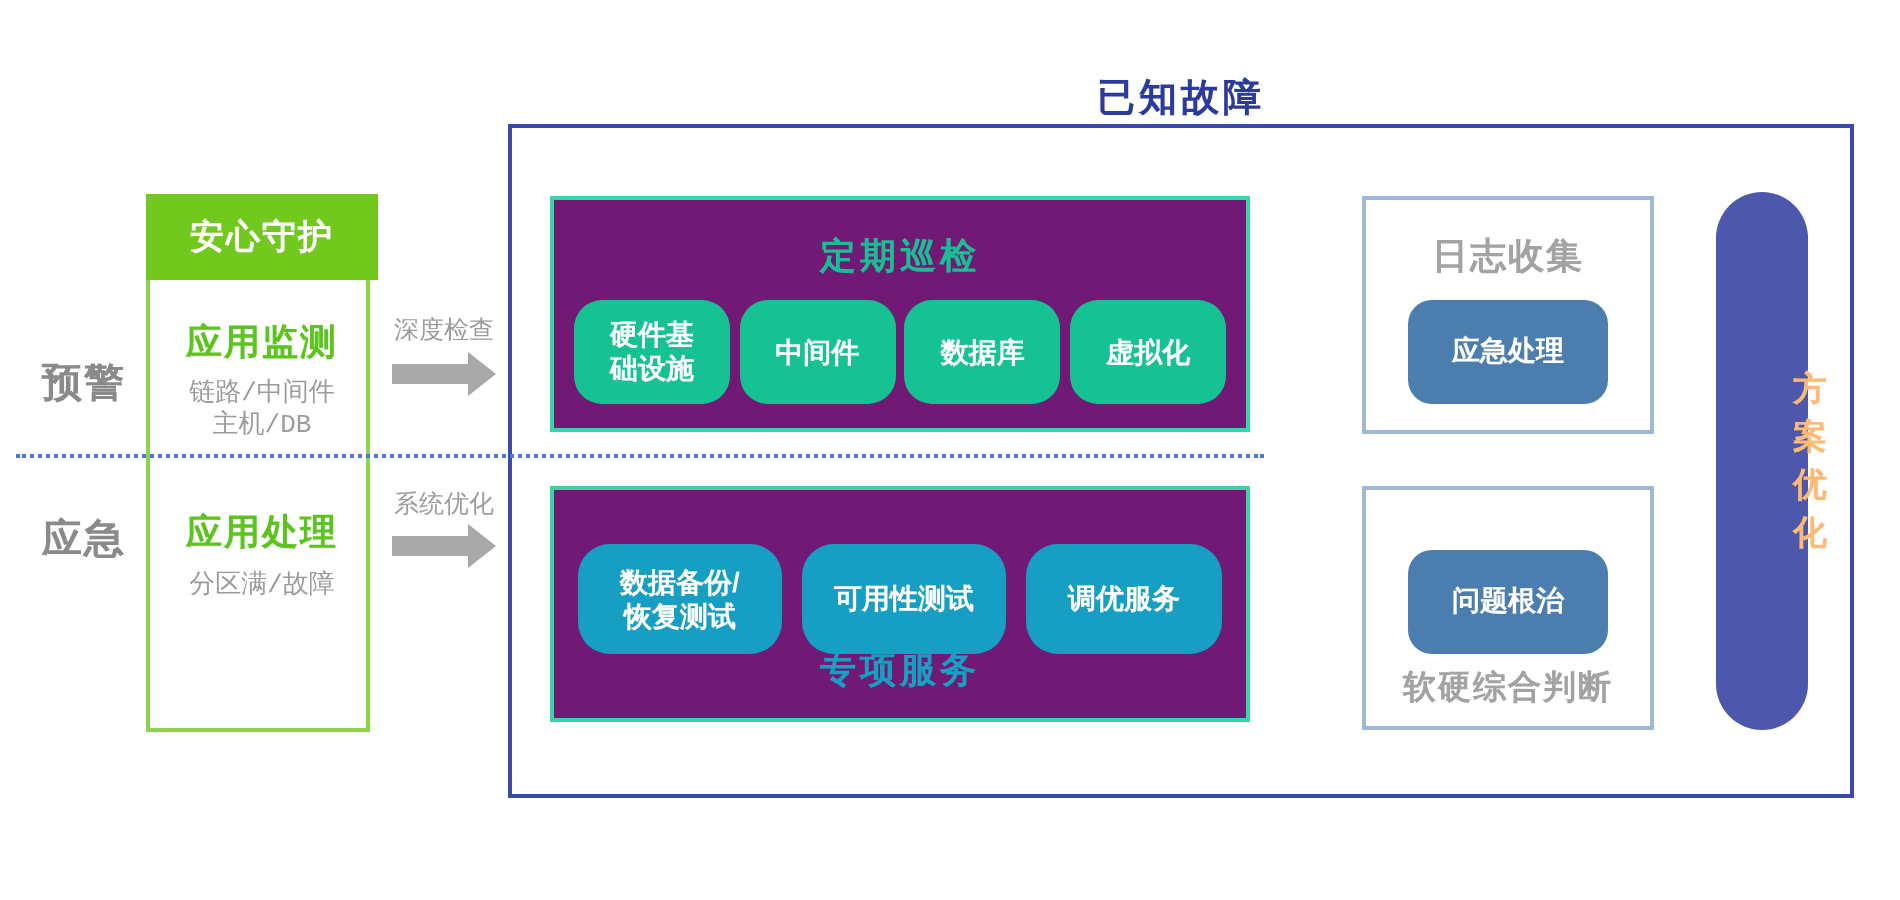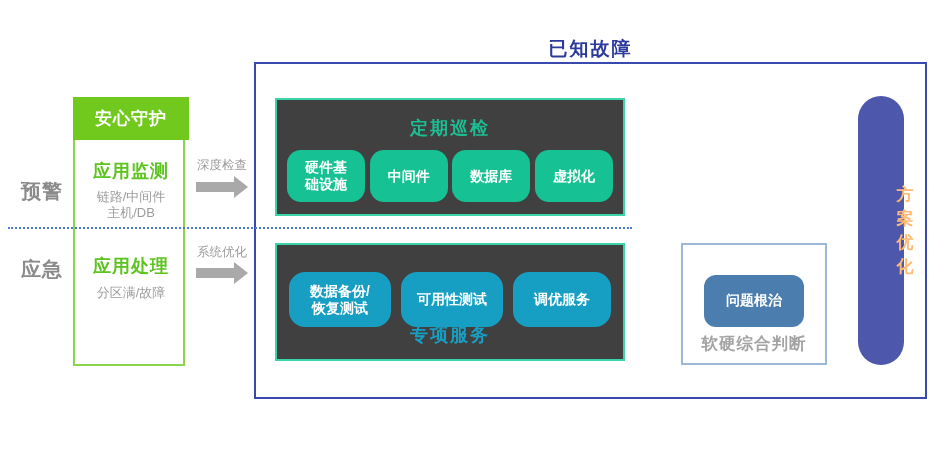--- a/index.html
+++ b/index.html
@@ -9,35 +9,35 @@
   
   .row-label{position:absolute;font-size:20px;font-weight:bold;color:#8a8a8a;letter-spacing:1px;text-align:center;}
 
   
   .dotted-line{position:absolute;left:8px;top:227px;width:624px;border-top:2px dotted #4a7bd0;z-index:6;}
 
   
   .guard-box{position:absolute;left:73px;top:97px;width:112px;height:269px;background:#ffffff;border:2px solid #8cd44c;box-sizing:border-box;z-index:2;}
   .guard-header{position:absolute;left:-2px;top:-2px;width:116px;height:43px;background:#72c91e;color:#ffffff;font-size:17px;font-weight:bold;display:flex;align-items:center;justify-content:center;letter-spacing:1px;}
   .guard-title{position:absolute;left:0;width:112px;text-align:center;font-size:18px;font-weight:bold;color:#5cc41e;letter-spacing:1px;}
-  .guard-sub{position:absolute;left:0;width:112px;text-align:center;font-size:13px;color:#9c9c9c;white-space:pre-line;line-height:16px;}
+  .guard-sub{position:absolute;left:0;width:112px;text-align:center;font-size:13px;color:#9c9c9c;white-space:pre-line;line-height:16px;font-family:Liberation Mono, monospace;}
 
   
   .arrow-label{position:absolute;font-size:12.5px;color:#9c9c9c;text-align:center;}
   .h-arrow{position:absolute;}
   .h-arrow .shaft{position:absolute;left:0;right:13px;top:50%;transform:translateY(-50%);height:10px;background:#a9a9a9;}
   .h-arrow .head{position:absolute;right:0;top:50%;transform:translateY(-50%);width:0;height:0;border-left:14px solid #a9a9a9;border-top:11px solid transparent;border-bottom:11px solid transparent;}
   .h-arrow.small .shaft{right:11px;height:8px;}
   .h-arrow.small .head{border-left:12px solid #a9a9a9;border-top:9px solid transparent;border-bottom:9px solid transparent;}
 
   
   .main-box{position:absolute;left:254px;top:62px;width:673px;height:337px;border:2px solid #3a49ad;box-sizing:border-box;background:#ffffff;z-index:1;}
   .main-title{position:absolute;left:254px;top:36px;width:673px;text-align:center;font-size:19px;font-weight:bold;color:#2c3a9c;letter-spacing:2px;}
 
-  .teal-box{position:absolute;width:350px;height:118px;border:2px solid #3bd3a8;box-sizing:border-box;background:#404040;z-index:2;}
+  .teal-box{position:absolute;width:350px;height:118px;border:2px solid #3bd3a8;box-sizing:border-box;background:#701a75;z-index:2;}
   .teal-box.top{left:275px;top:98px;}
   .teal-box.bottom{left:275px;top:243px;}
   .teal-title{position:absolute;left:0;top:16px;width:100%;text-align:center;font-size:18px;font-weight:bold;color:#1cbd92;letter-spacing:2px;}
   .cyan-title{position:absolute;left:0;bottom:12px;width:100%;text-align:center;font-size:18px;font-weight:bold;color:#179fc3;letter-spacing:2px;}
   .btn-row{position:absolute;left:0;width:100%;box-sizing:border-box;display:flex;justify-content:space-between;}
   .btn-row.inspection{top:50px;padding:0 10px;}
   .btn-row.special{top:27px;padding:0 12px;}
   .node-btn{display:flex;align-items:center;justify-content:center;text-align:center;color:#ffffff;font-size:14px;font-weight:bold;white-space:pre-line;line-height:17px;box-sizing:border-box;}
   .node-btn.green{background:#16c294;border-radius:14px;width:78px;height:52px;}
   .node-btn.cyan{background:#179fc3;border-radius:16px;width:102px;height:55px;}
@@ -110,20 +110,24 @@
     <div class="cyan-title">专项服务</div>
   </div>
 
   <div class="arrow-label" style="left:630px;top:203px;width:46px;">改善</div>
   <div class="h-arrow" style="left:630px;top:219px;width:44px;height:22px;">
     <div class="shaft"></div>
     <div class="head"></div>
   </div>
 
   <div class="fault-title" style="top:71px;">已知故障</div>
+  <div class="fault-box known">
+    <div class="fault-label log">日志收集</div>
+    <div class="steel-btn" style="top:50px;">应急处理</div>
+  </div>
 
   <div class="fault-box difficult">
     <div class="steel-btn" style="top:30px;">问题根治</div>
     <div class="fault-label judge">软硬综合判断</div>
   </div>
   <div class="fault-title" style="top:371px;">疑难问题</div>
 
   <div class="h-arrow small" style="left:829px;top:147px;width:28px;height:18px;">
     <div class="shaft"></div>
     <div class="head"></div>

